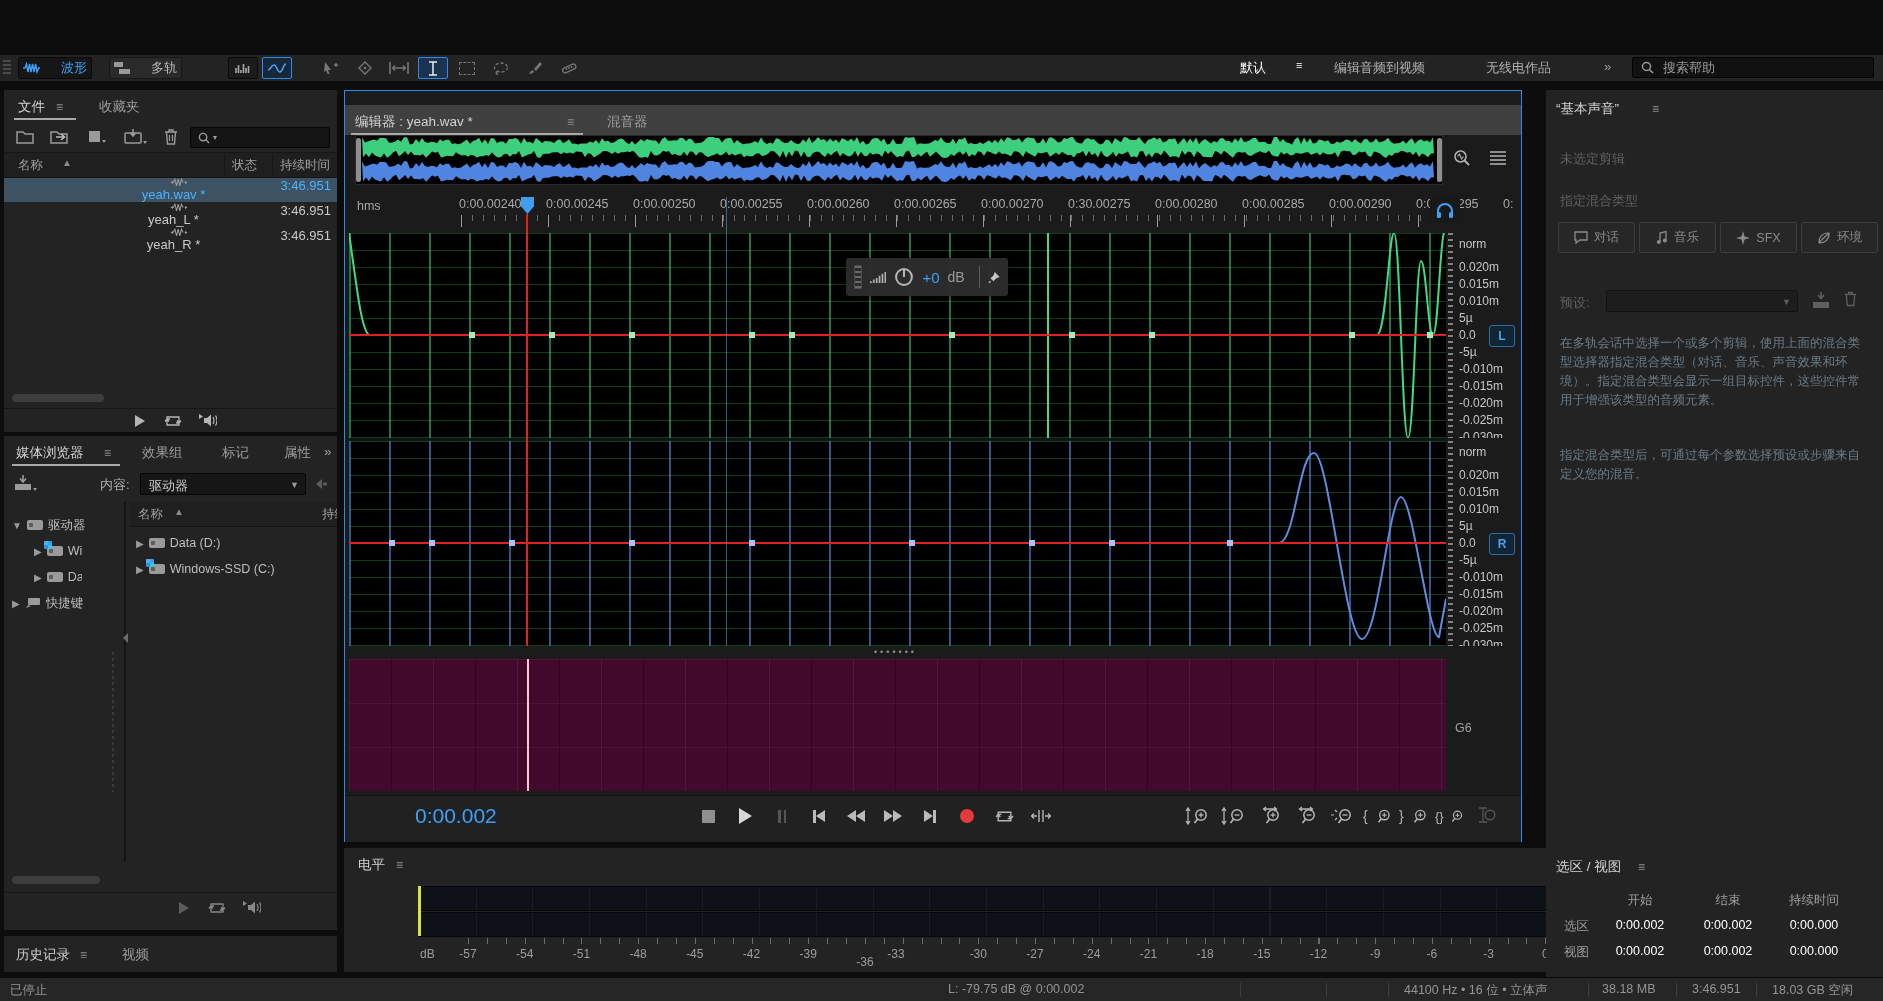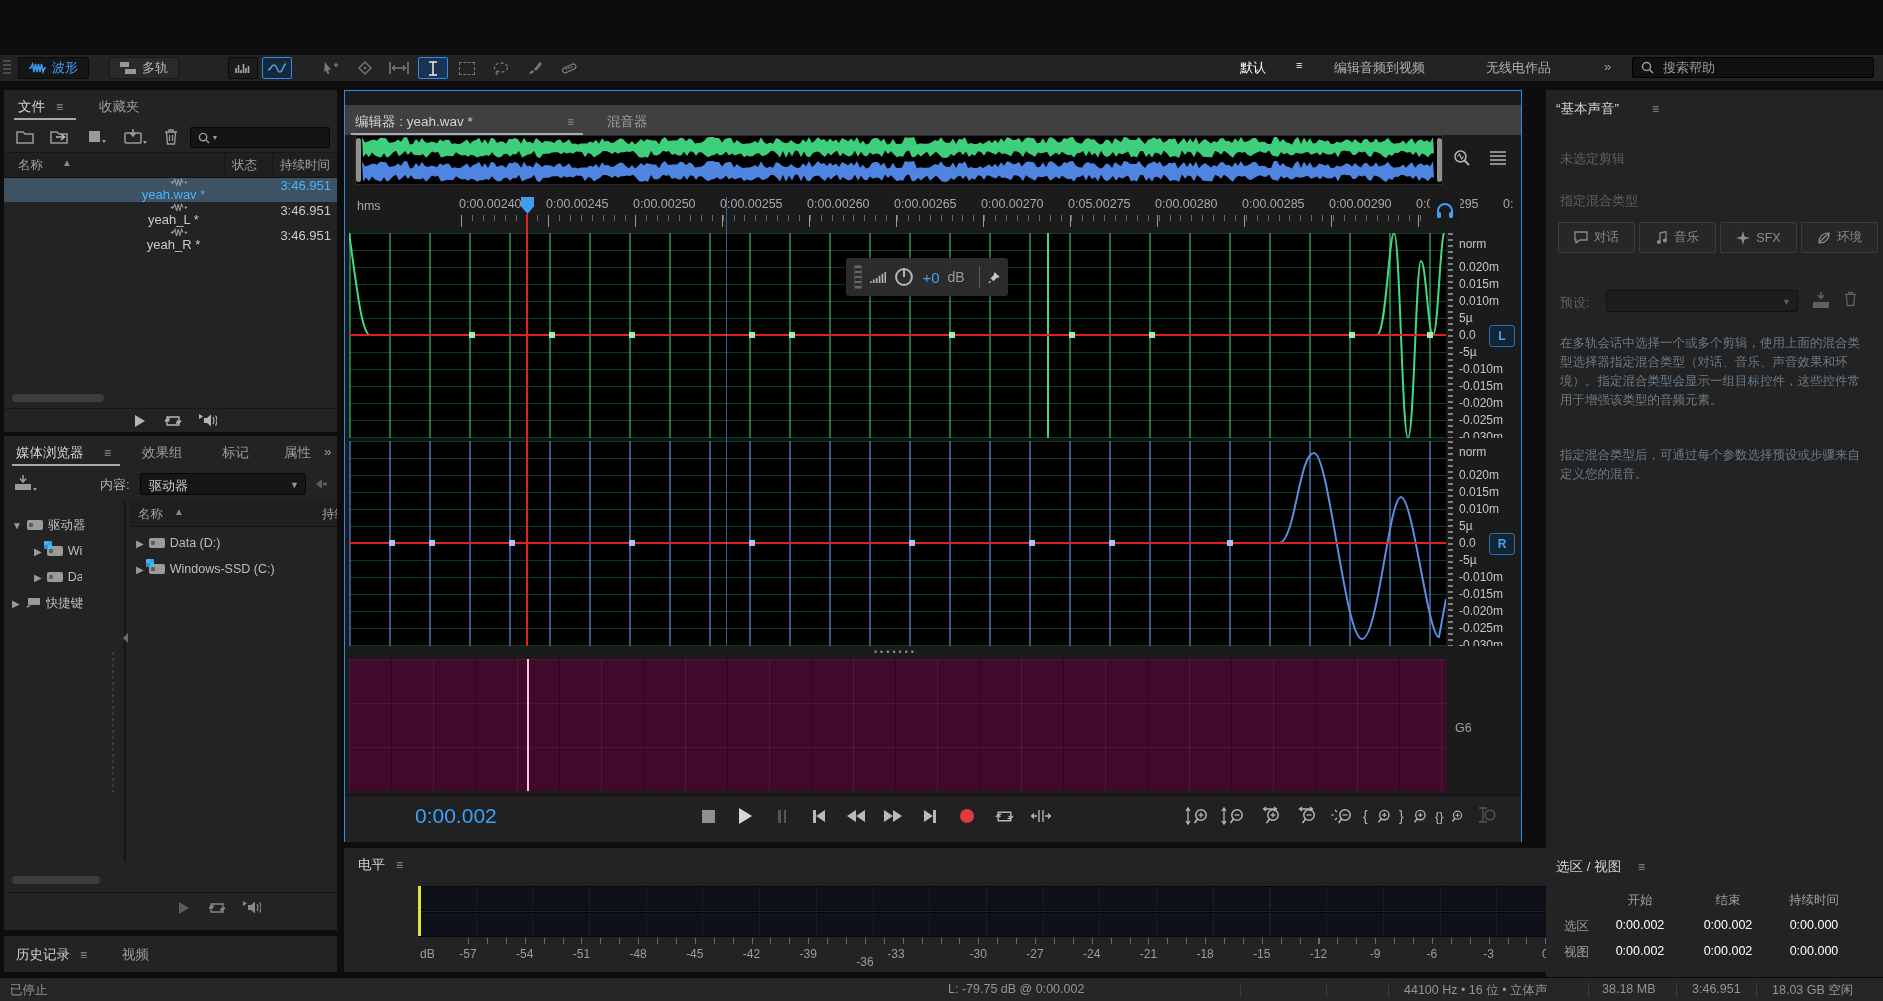--- a/index.html
+++ b/index.html
@@ -9,21 +9,21 @@
   .abs{position:absolute;}
   
   .titlebar{position:absolute;left:0;top:0;width:100%;height:30px;background:#1d1d1d;display:flex;align-items:center;}
   .aulogo{width:19px;height:19px;margin-left:9px;background:#0d2b26;border:1px solid #23c5a0;border-radius:2px;
           color:#23c5a0;font-size:11px;font-weight:bold;display:flex;align-items:center;justify-content:center;}
   .apptitle{margin-left:9px;color:#e6e6e6;font-size:13.5px;}
   .wctl{position:absolute;top:0;height:30px;width:46px;display:flex;align-items:center;justify-content:center;}
   .menubar{position:absolute;left:0;top:30px;width:100%;height:25px;background:#282828;display:flex;align-items:center;border-bottom:1px solid #151515;}
   .menu-item{padding:0 11px;color:#d6d6d6;font-size:13.5px;}
   .toolbar{position:absolute;left:0;top:55px;width:100%;height:26px;background:#232323;border-bottom:2px solid #0d0d0d;}
-  .tbtn{position:absolute;top:2px;height:22px;display:flex;align-items:center;gap:6px;padding:0 10px;border-radius:2px;box-sizing:border-box;}
+  .tbtn{position:absolute;top:2px;height:22px;display:flex;align-items:center;gap:21px;padding:0 4px;border-radius:2px;box-sizing:border-box;}
   .tbtn.active{background:#161616;border:1px solid #0a0a0a;color:#3ea0f7;}
   .tbtn.idle{background:#2a2a2a;border:1px solid #191919;color:#b9b9b9;}
   .toolico{position:absolute;top:2px;width:30px;height:22px;display:flex;align-items:center;justify-content:center;border-radius:2px;color:#7a7a7a;}
   .ws-item{position:absolute;top:4px;font-size:13px;color:#b0b0b0;}
   .searchbox{position:absolute;left:1632px;top:2px;width:242px;height:21px;background:#111;border:1px solid #020202;border-radius:2px;display:flex;align-items:center;gap:7px;padding:0 8px;box-sizing:border-box;}
   .searchbox input{background:transparent;border:none;outline:none;color:#bbb;font-size:13px;width:170px;font-family:inherit;}
   .searchbox input::placeholder{color:#9a9a9a;}
   
   .panel{position:absolute;background:#232323;box-sizing:border-box;}
   .tab{font-size:13.5px;color:#9c9c9c;}
@@ -401,21 +401,21 @@
     <span class="abs" style="left:12px;top:108px;color:#a8a8a8;font-size:12.5px">hms</span>
     <div class="abs" id="ruler-labels" style="left:0;top:106px;width:1176px;height:18px;overflow:hidden">
 
     <span class="ruler-label" style="left: 114px;">0:00.00240</span>
         <span class="ruler-label" style="left: 201px;">0:00.00245</span>
         <span class="ruler-label" style="left: 288px;">0:00.00250</span>
         <span class="ruler-label" style="left: 375px;">0:00.00255</span>
         <span class="ruler-label" style="left: 462px;">0:00.00260</span>
         <span class="ruler-label" style="left: 549px;">0:00.00265</span>
         <span class="ruler-label" style="left: 636px;">0:00.00270</span>
-        <span class="ruler-label" style="left: 723px;">0:05.00275</span>
+        <span class="ruler-label" style="left: 723px;">0:30.00275</span>
         <span class="ruler-label" style="left: 810px;">0:00.00280</span>
         <span class="ruler-label" style="left: 897px;">0:00.00285</span>
         <span class="ruler-label" style="left: 984px;">0:00.00290</span>
         <span class="ruler-label" style="left: 1071px;">0:00.00295</span>
         <span class="ruler-label" style="left: 1158px;">0:</span>
       </div>
     <div class="abs" style="left:116px;top:124px;width:985px;height:14px;
         background-image:repeating-linear-gradient(90deg,#9a9a9a 0 1px,transparent 1px 87px),repeating-linear-gradient(90deg,#6a6a6a 0 1px,transparent 1px 10.9px);
         background-size:100% 12px,100% 6px;background-position:0 0,0 0;background-repeat:no-repeat;"></div>
 

